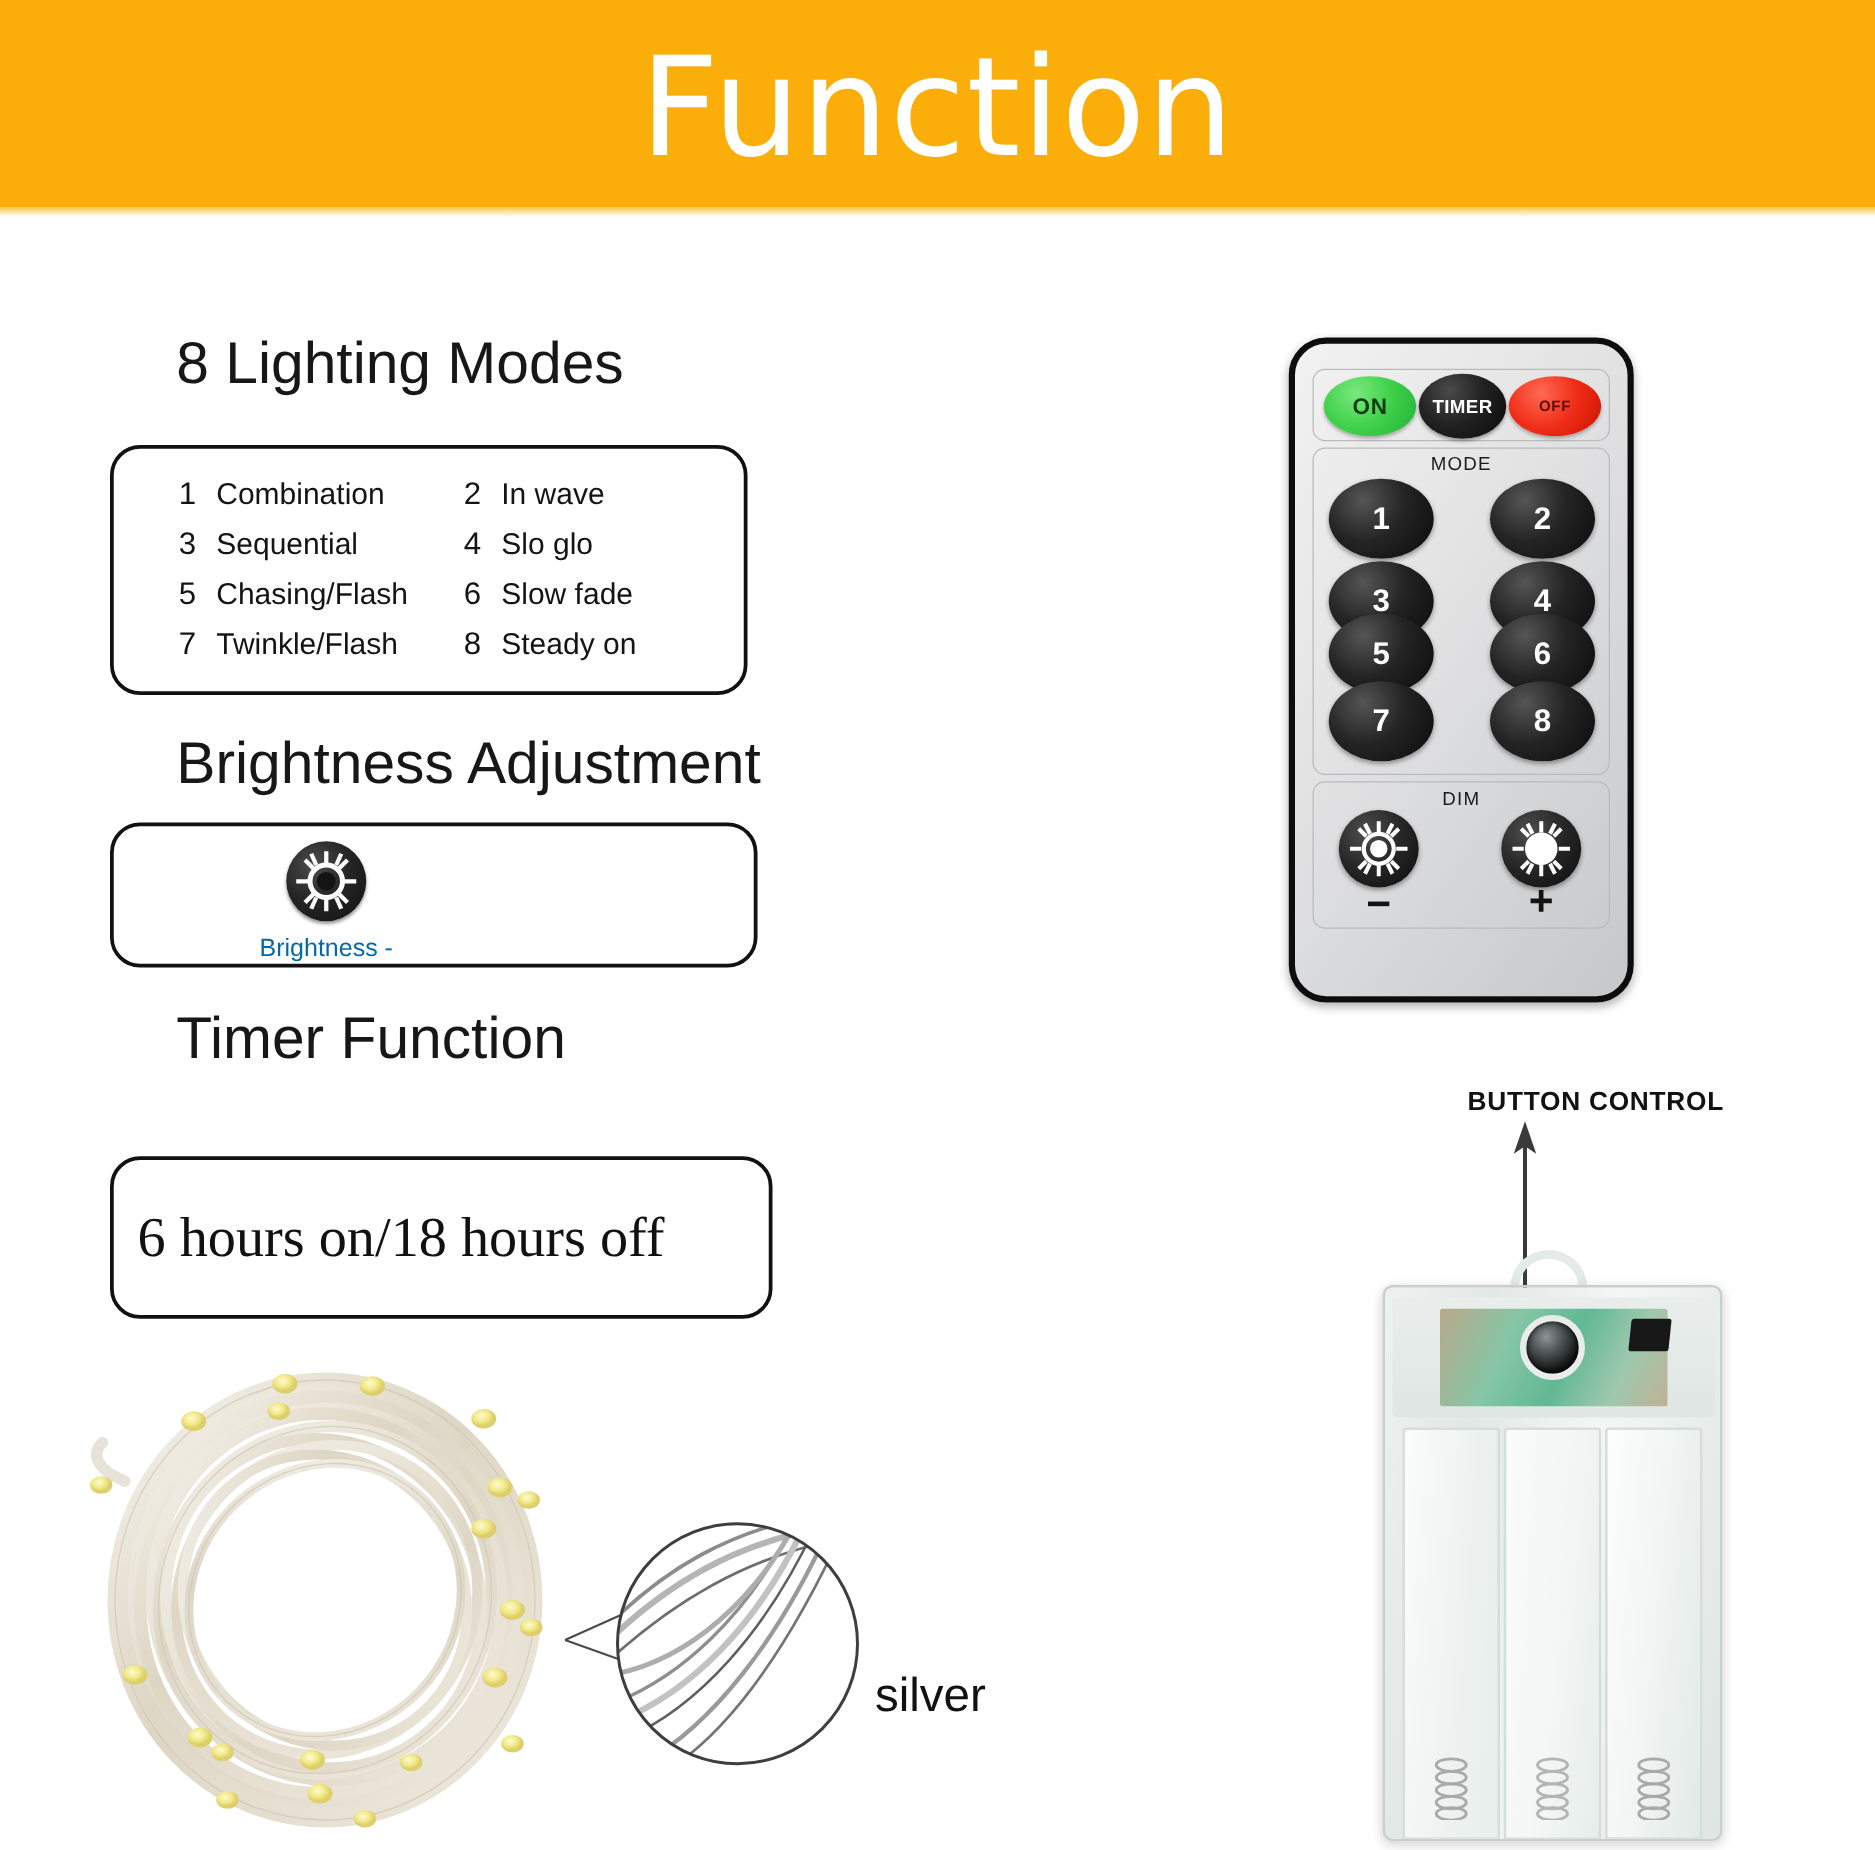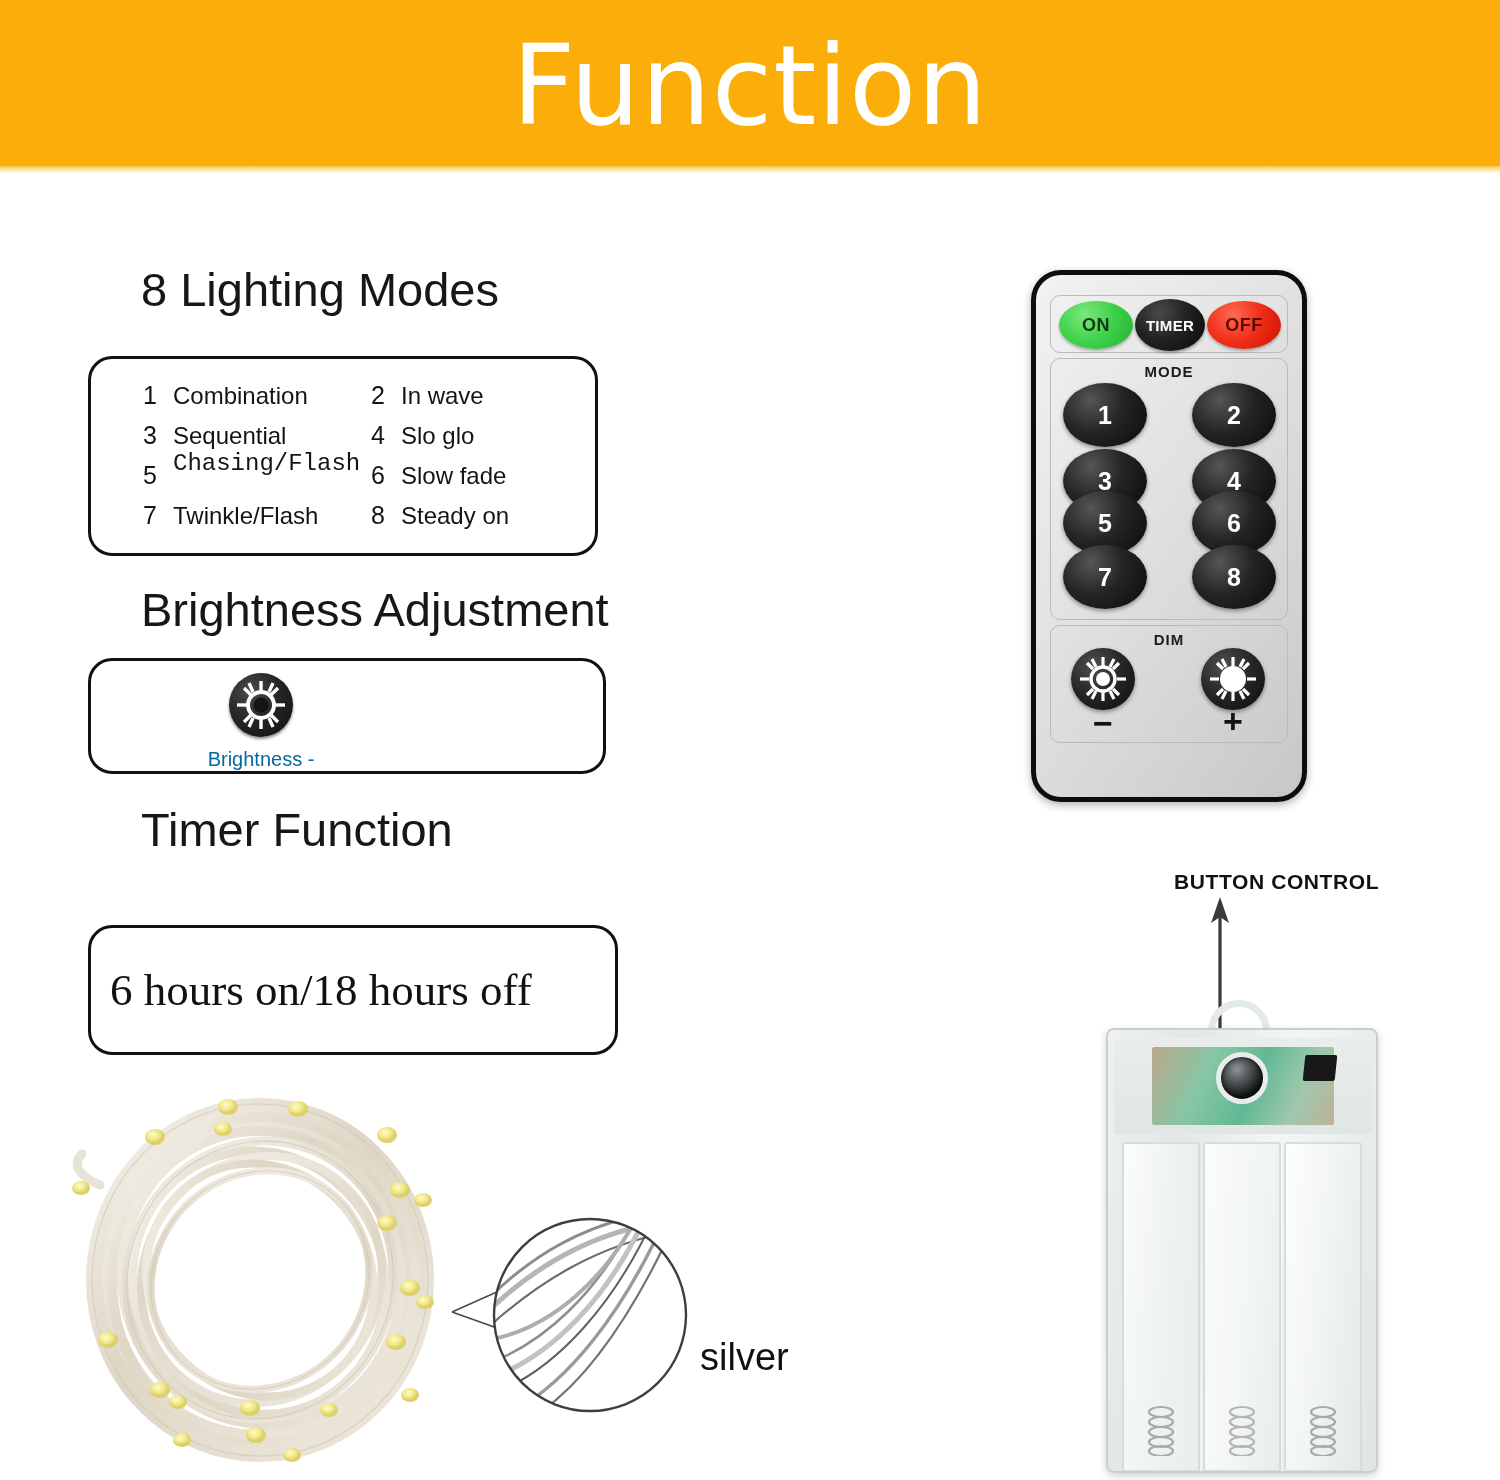--- a/index.html
+++ b/index.html
@@ -118,32 +118,32 @@
     color:#0c3a12; font-size:18px; letter-spacing:.5px;
     box-shadow:0 2px 3px rgba(0,0,0,.28);
   }
   .rbtn-timer {
     background:radial-gradient(circle at 35% 26%, #4a4a4a 0%, #222 45%, #090909 100%);
     color:#fff; font-size:15px; letter-spacing:.3px;
     box-shadow:0 2px 3px rgba(0,0,0,.35);
   }
   .rbtn-off {
     background:radial-gradient(circle at 35% 28%, #ff6a54 0%, #f02d18 48%, #c91200 100%);
-    color:#5e0b02; font-size:18px; letter-spacing:.5px;
+    color:#5e0b02; font-size:12px; letter-spacing:.5px;
     box-shadow:0 2px 3px rgba(0,0,0,.28);
   }
   .rbtn-num {
     background:radial-gradient(circle at 33% 27%, #555 0%, #242424 45%, #0a0a0a 100%);
     color:#fff; font-size:25px;
     box-shadow:0 2px 4px rgba(0,0,0,.4);
     width:84px; height:64px; border-radius:50%;
   }
   .rlabel {
     position:absolute; width:100%; text-align:center;
-    font-size:15px; font-weight:bold; color:#1b1b1b; letter-spacing:1px;
+    font-size:15px; font-weight:normal; color:#1b1b1b; letter-spacing:1px;
   }
   .dimbtn {
     position:absolute; width:64px; height:62px; border-radius:50%;
     background:radial-gradient(circle at 34% 28%, #4e4e4e 0%, #262626 48%, #0c0c0c 100%);
     box-shadow:0 2px 4px rgba(0,0,0,.4);
   }
   .dimsign {
     position:absolute; width:64px; text-align:center;
     font-size:34px; font-weight:bold; color:#131313; line-height:30px;
   }
@@ -220,21 +220,21 @@
   <span class="mode-cell" style="left:82px; top:23px;">Combination</span>
   <span class="mode-num" style="left:280px; top:22px;">2</span>
   <span class="mode-cell" style="left:310px;top:23px;">In wave</span>
 
   <span class="mode-num" style="left:52px;  top:62px;">3</span>
   <span class="mode-cell" style="left:82px; top:63px;text-align:right;">Sequential</span>
   <span class="mode-num" style="left:280px; top:62px;">4</span>
   <span class="mode-cell" style="left:310px;top:63px;">Slo glo</span>
 
   <span class="mode-num" style="left:52px;  top:102px;">5</span>
-  <span class="mode-cell" style="left:82px; top:91px;font-family:Liberation Mono, monospace;">Chasing/Flash</span>
+  <span class="mode-cell" style="left:82px; top:103px;">Chasing/Flash</span>
   <span class="mode-num" style="left:280px; top:102px;">6</span>
   <span class="mode-cell" style="left:310px;top:103px;">Slow fade</span>
 
   <span class="mode-num" style="left:52px;  top:142px;">7</span>
   <span class="mode-cell" style="left:82px; top:143px;">Twinkle/Flash</span>
   <span class="mode-num" style="left:280px; top:142px;">8</span>
   <span class="mode-cell" style="left:310px;top:143px;">Steady on</span>
 </div>
 
 <div class="sec-head" id="h-bright">Brightness Adjustment</div>

